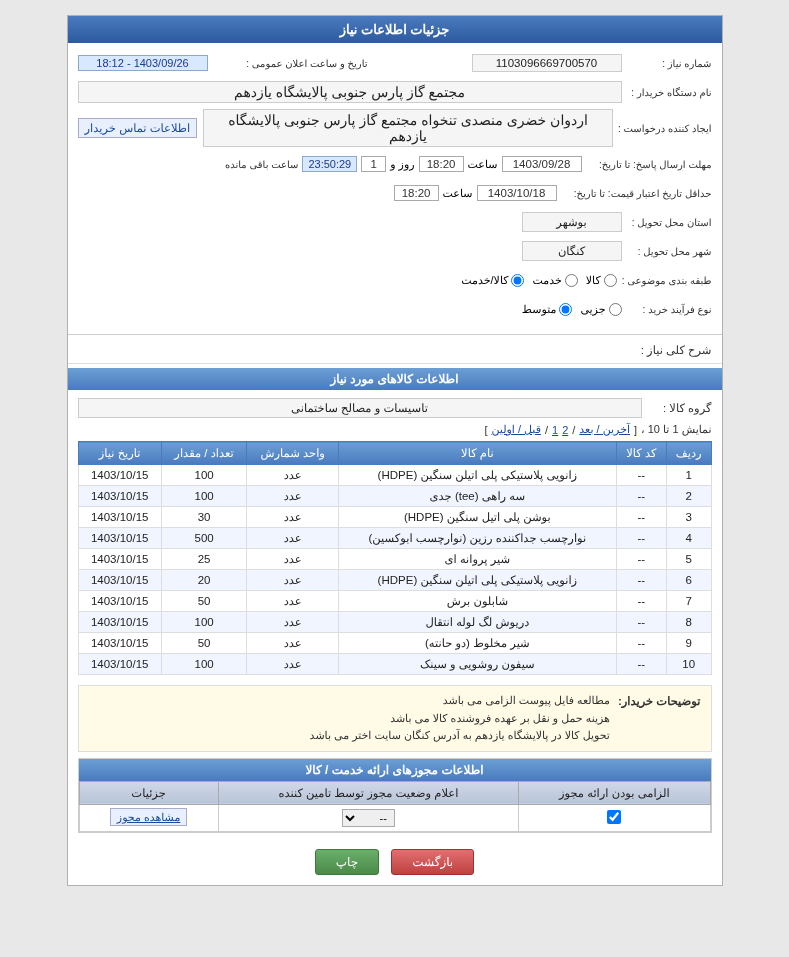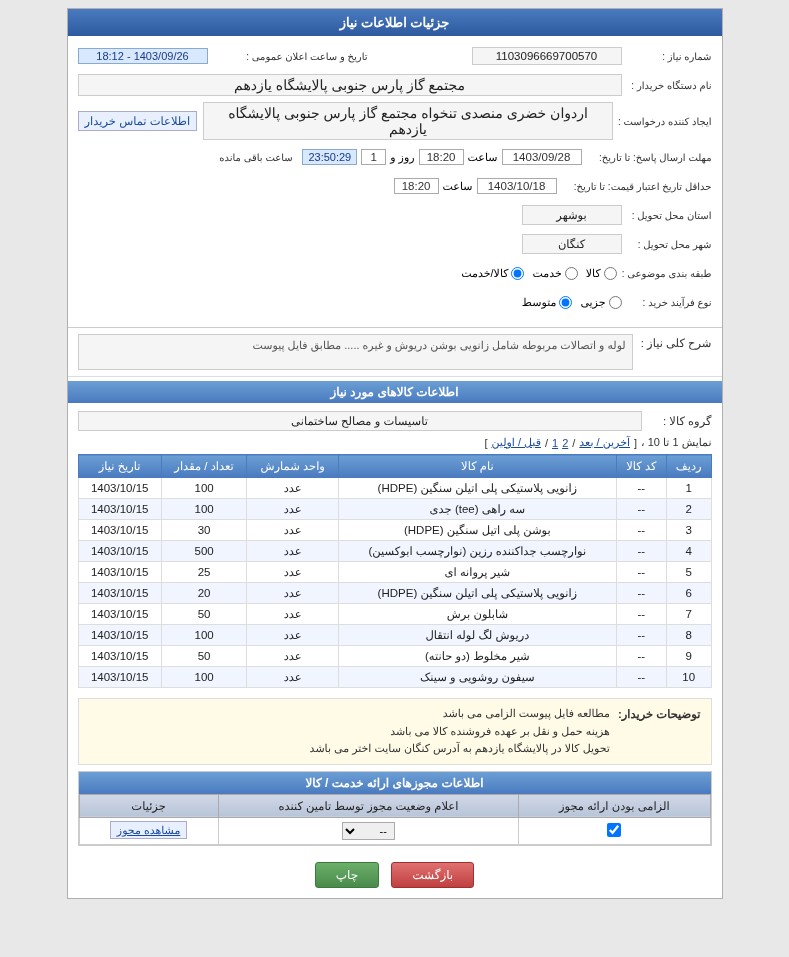--- a/index.html
+++ b/index.html
@@ -4,21 +4,21 @@
   <style>
     * { box-sizing: border-box; margin: 0; padding: 0; }
     body {
       font-family: Tahoma, Arial, sans-serif;
       font-size: 12px;
       background: #e8e8e8;
       direction: rtl;
     }
     .page-container {
       width: 672px;
-      margin: 0 auto;
+      margin: 7px auto;
       background: #e8e8e8;
       padding: 8px;
     }
     .main-box {
       background: #fff;
       border: 1px solid #b0b0b0;
     }
     .header-bar {
       background: linear-gradient(to bottom, #4a7abf, #2d5a9e);
       color: #fff;
@@ -321,21 +321,21 @@
       <div class="info-row">
         <span class="info-label" style="min-width:130px;">مهلت ارسال پاسخ: تا تاریخ:</span>
         <span class="field-box" style="min-width:80px;text-align:center;">1403/09/28</span>
         <span style="padding:0 4px;font-size:11px;">ساعت</span>
         <span class="field-box" style="min-width:45px;text-align:center;">18:20</span>
         <span style="padding:0 4px;font-size:11px;">روز و</span>
         <span class="field-box" style="min-width:25px;text-align:center;">1</span>
         <span style="padding:0 4px;">
           <span class="field-box-blue">23:50:29</span>
         </span>
-        <span class="info-label" style="min-width:90px;text-align:center;">ساعت باقی مانده</span>
+        <span class="info-label" style="min-width:90px;text-align:right;">ساعت باقی مانده</span>
       </div>
 
       <div class="info-row">
         <span class="info-label" style="min-width:155px;">حداقل تاریخ اعتبار قیمت: تا تاریخ:</span>
         <span class="field-box" style="min-width:80px;text-align:center;">1403/10/18</span>
         <span style="padding:0 4px;font-size:11px;">ساعت</span>
         <span class="field-box" style="min-width:45px;text-align:center;">18:20</span>
       </div>
 
       <div class="info-row">
@@ -377,21 +377,20 @@
             <input type="radio" name="farayand" checked="" style="">
             <span>متوسط</span>
           </div>
         </div>
       </div>
     </div>
 
     <div class="sherh-section">
       <div class="sherh-row">
         <span class="sherh-label">شرح کلی نیاز :</span>
-        <div class="sherh-value">لوله و اتصالات مربوطه شامل زانویی بوشن دریوش و غیره ..... مطابق فایل پیوست</div>
       </div>
     </div>
 
     <div class="section-title">اطلاعات کالاهای مورد نیاز</div>
 
     <div class="kalaha-section">
 
       <div class="group-row">
         <span class="group-label">گروه کالا :</span>
         <span class="group-value">تاسیسات و مصالح ساختمانی</span>

